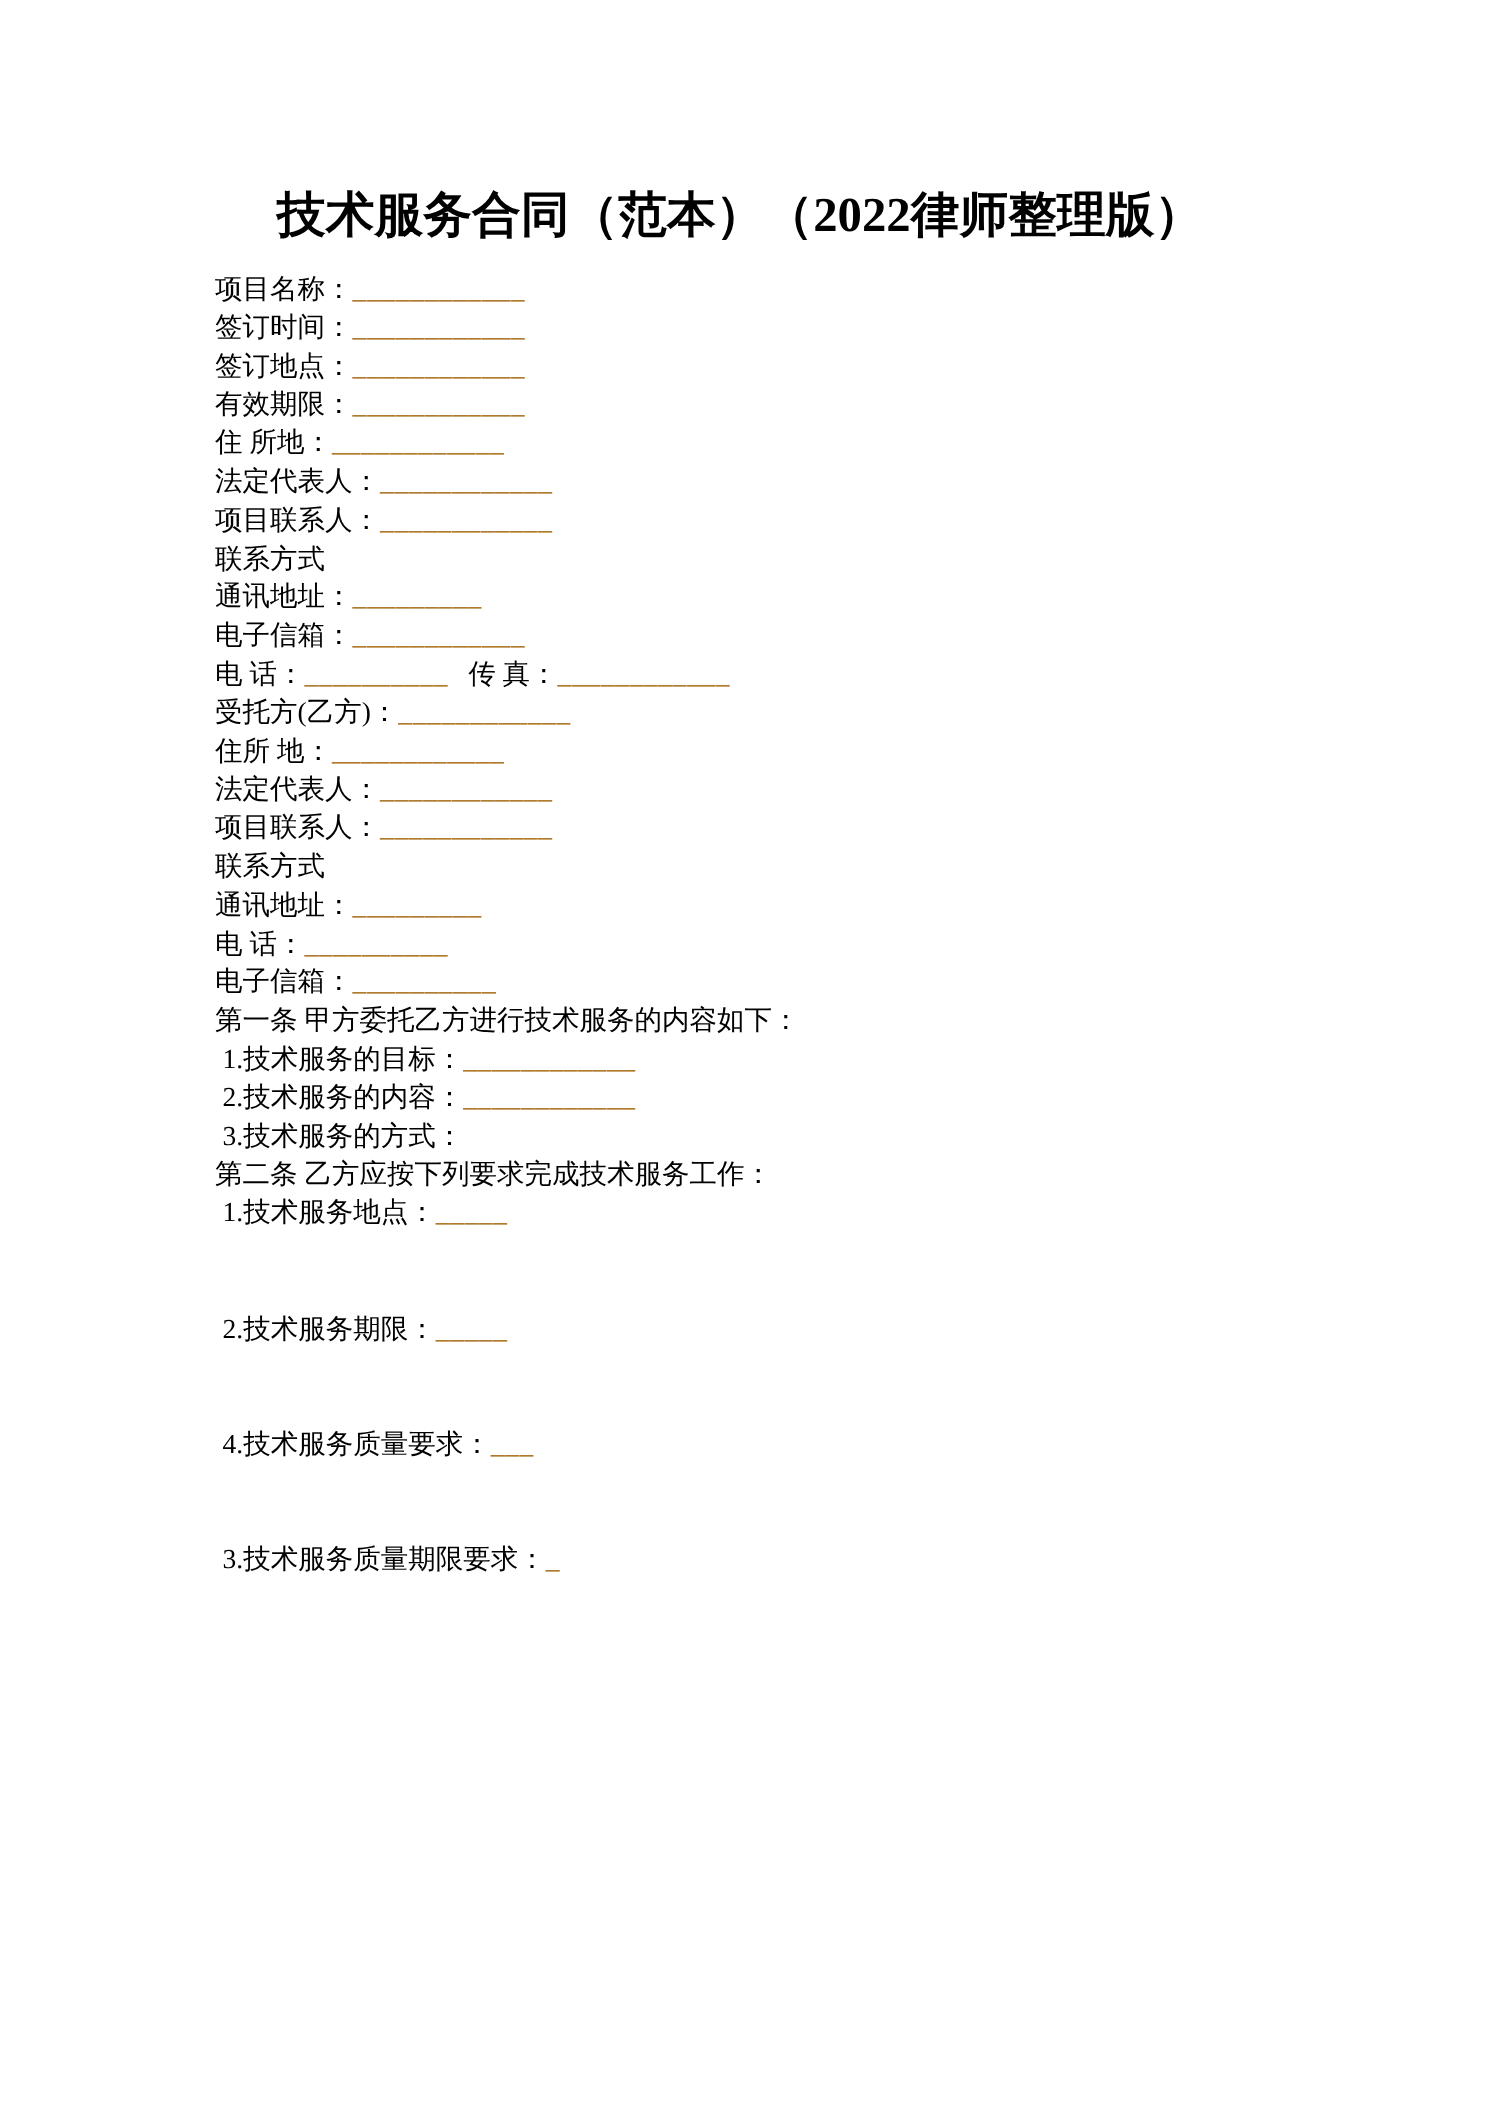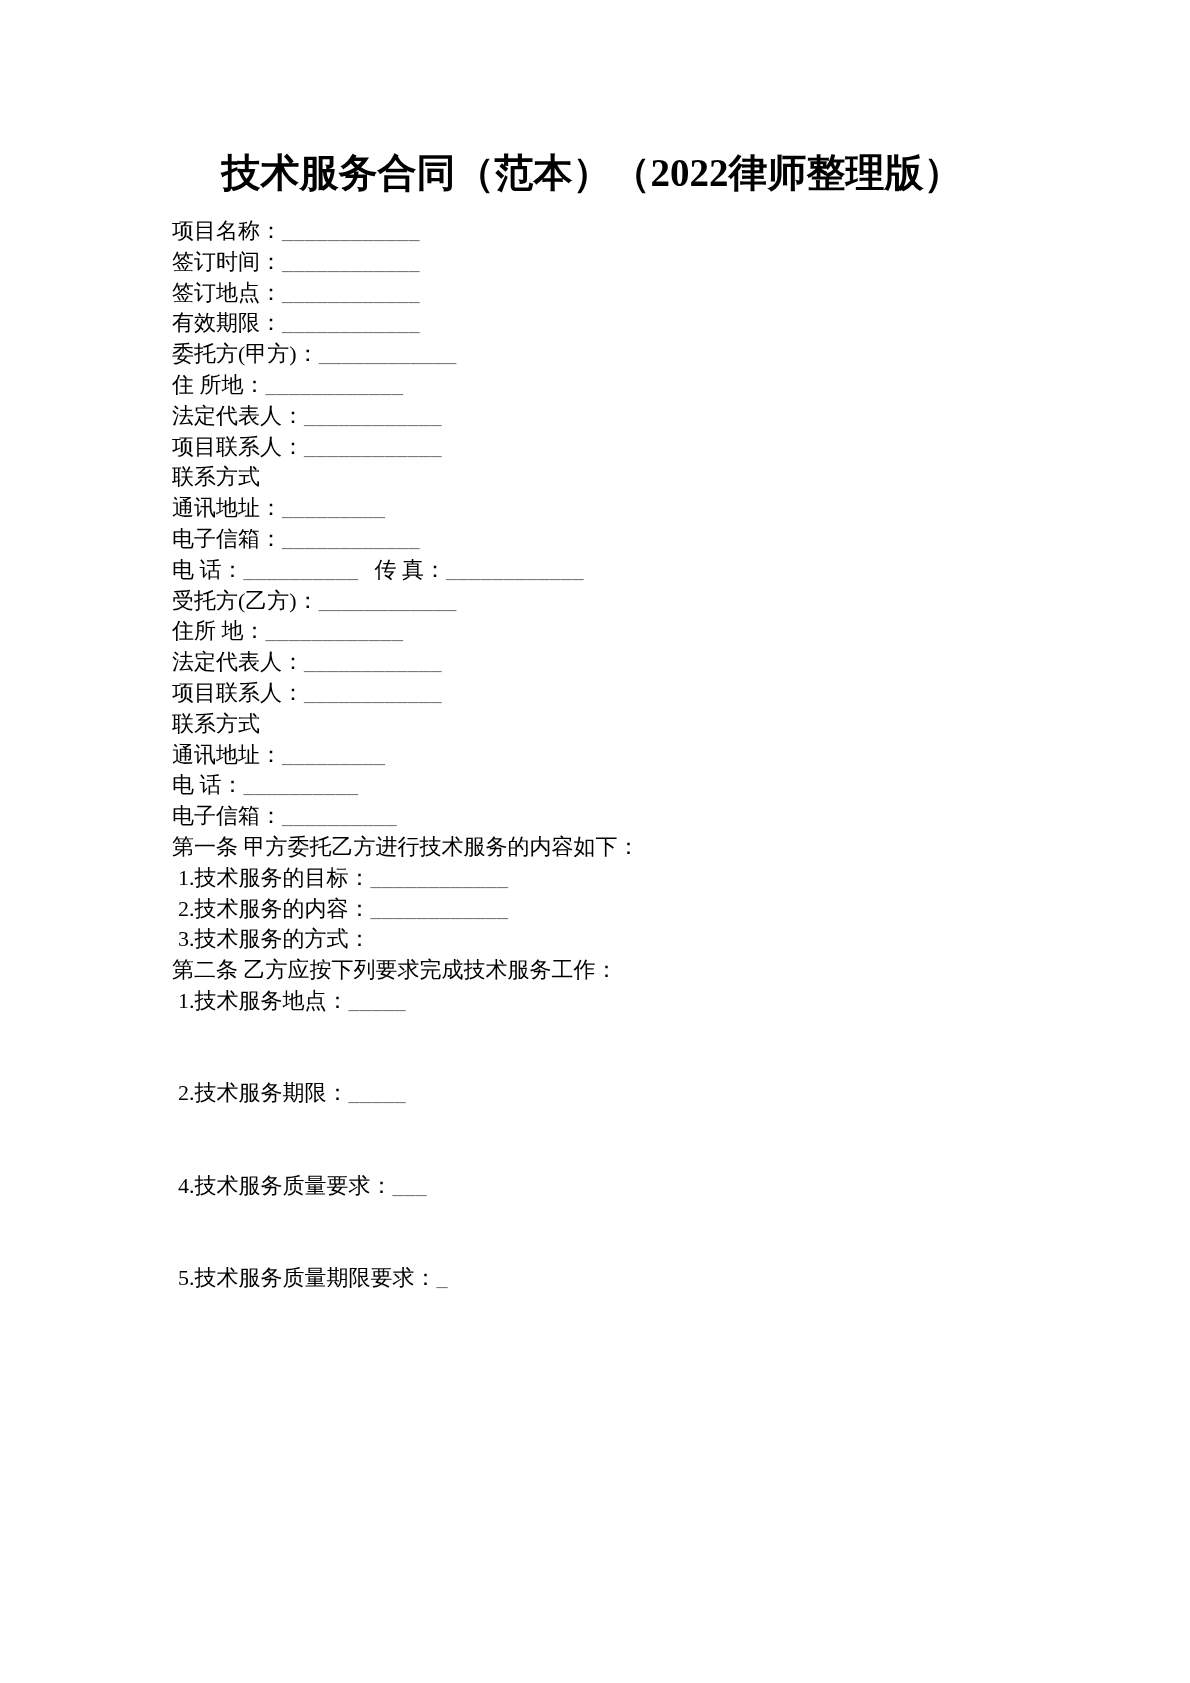--- a/index.html
+++ b/index.html
@@ -32,40 +32,39 @@
     height:30.8px;
     white-space:nowrap;
     overflow:visible;
   }
   .para{
     line-height:30.8px;
     text-align:justify;
     text-justify:inter-ideograph;
   }
   .blank{
-    color:#737373;
+    color:#a16207;
     letter-spacing:0.5px;
   }
   .pair-gap{display:inline-block;width:16px;}
   .item{padding-left:6px;}
   .spacer-2{height:61.6px;}
 </style>
 </head>
 <body>
 
 <div class="page">
   <div class="content">
 
     <h1 class="doc-title">技术服务合同（范本）（2022律师整理版）</h1>
 
     <div class="line"><span>项目名称：</span><span class="blank">____________</span></div>
     <div class="line"><span>签订时间：</span><span class="blank">____________</span></div>
     <div class="line"><span>签订地点：</span><span class="blank">____________</span></div>
     <div class="line"><span>有效期限：</span><span class="blank">____________</span></div>
-    <div class="line"><span>委托方(甲方)：</span><span class="blank">____________</span></div>
     <div class="line"><span>住 所地：</span><span class="blank">____________</span></div>
     <div class="line"><span>法定代表人：</span><span class="blank">____________</span></div>
     <div class="line"><span>项目联系人：</span><span class="blank">____________</span></div>
     <div class="line"><span>联系方式</span></div>
     <div class="line"><span>通讯地址：</span><span class="blank">_________</span></div>
     <div class="line"><span>电子信箱：</span><span class="blank">____________</span></div>
     <div class="line"><span>电 话：</span><span class="blank">__________</span><span class="pair-gap"></span><span>传 真：</span><span class="blank">____________</span></div>
     <div class="line"><span>受托方(乙方)：</span><span class="blank">____________</span></div>
     <div class="line"><span>住所 地：</span><span class="blank">____________</span></div>
     <div class="line"><span>法定代表人：</span><span class="blank">____________</span></div>
@@ -81,16 +80,16 @@
     <div class="line item"><span>2.技术服务的内容：</span><span class="blank">____________</span></div>
     <div class="line item"><span>3.技术服务的方式：</span></div>
 
     <div class="line">第二条 乙方应按下列要求完成技术服务工作：</div>
     <div class="line item"><span>1.技术服务地点：</span><span class="blank">_____</span></div>
     <div class="spacer-2"></div>
     <div class="line item"><span>2.技术服务期限：</span><span class="blank">_____</span></div>
     <div class="spacer-2"></div>
     <div class="line item"><span>4.技术服务质量要求：</span><span class="blank">___</span></div>
     <div class="spacer-2"></div>
-    <div class="line item"><span>5.技术服务质量期限要求：</span><span class="blank">_</span></div>
+    <div class="line item"><span>3.技术服务质量期限要求：</span><span class="blank">_</span></div>
 
   </div>
 </div>
 
 </body></html>

